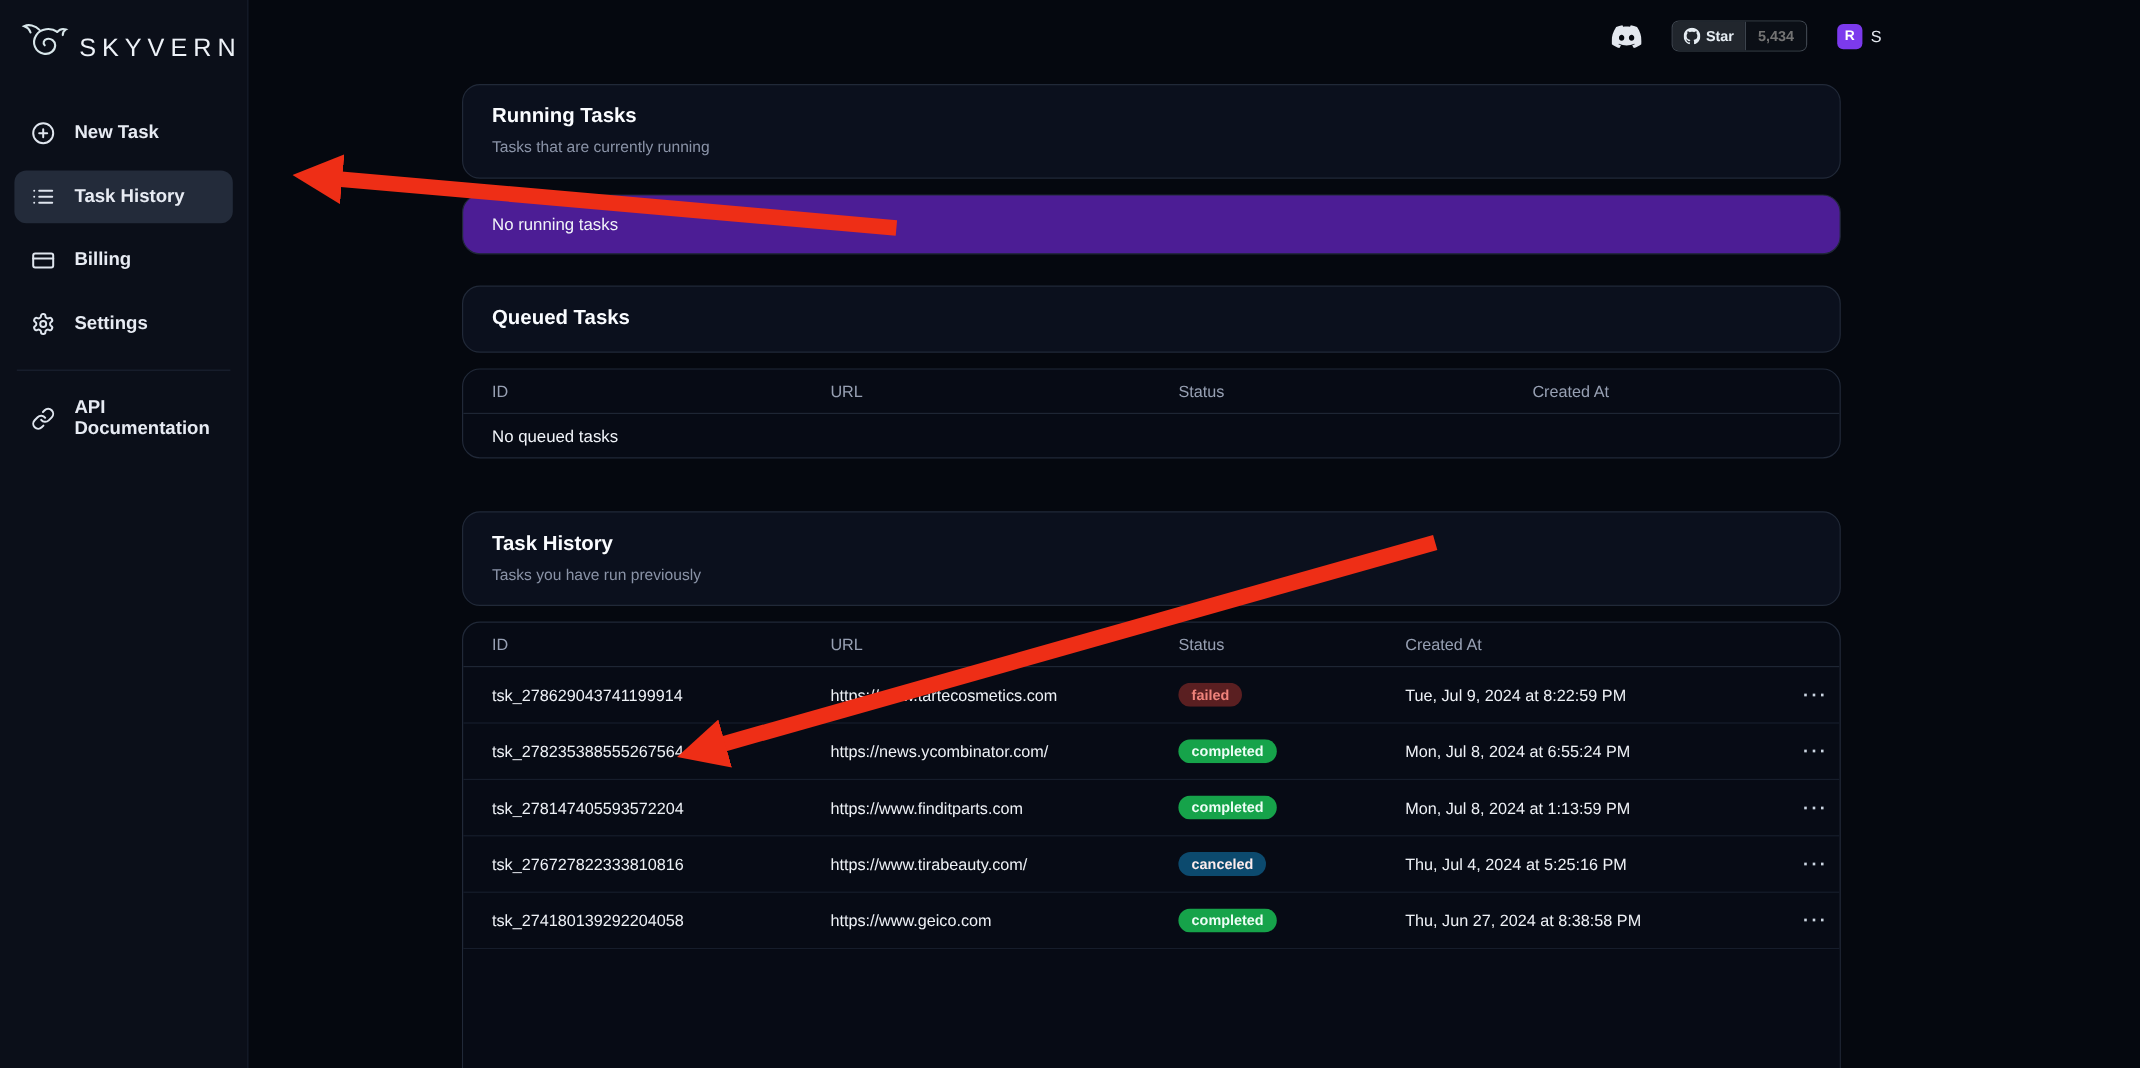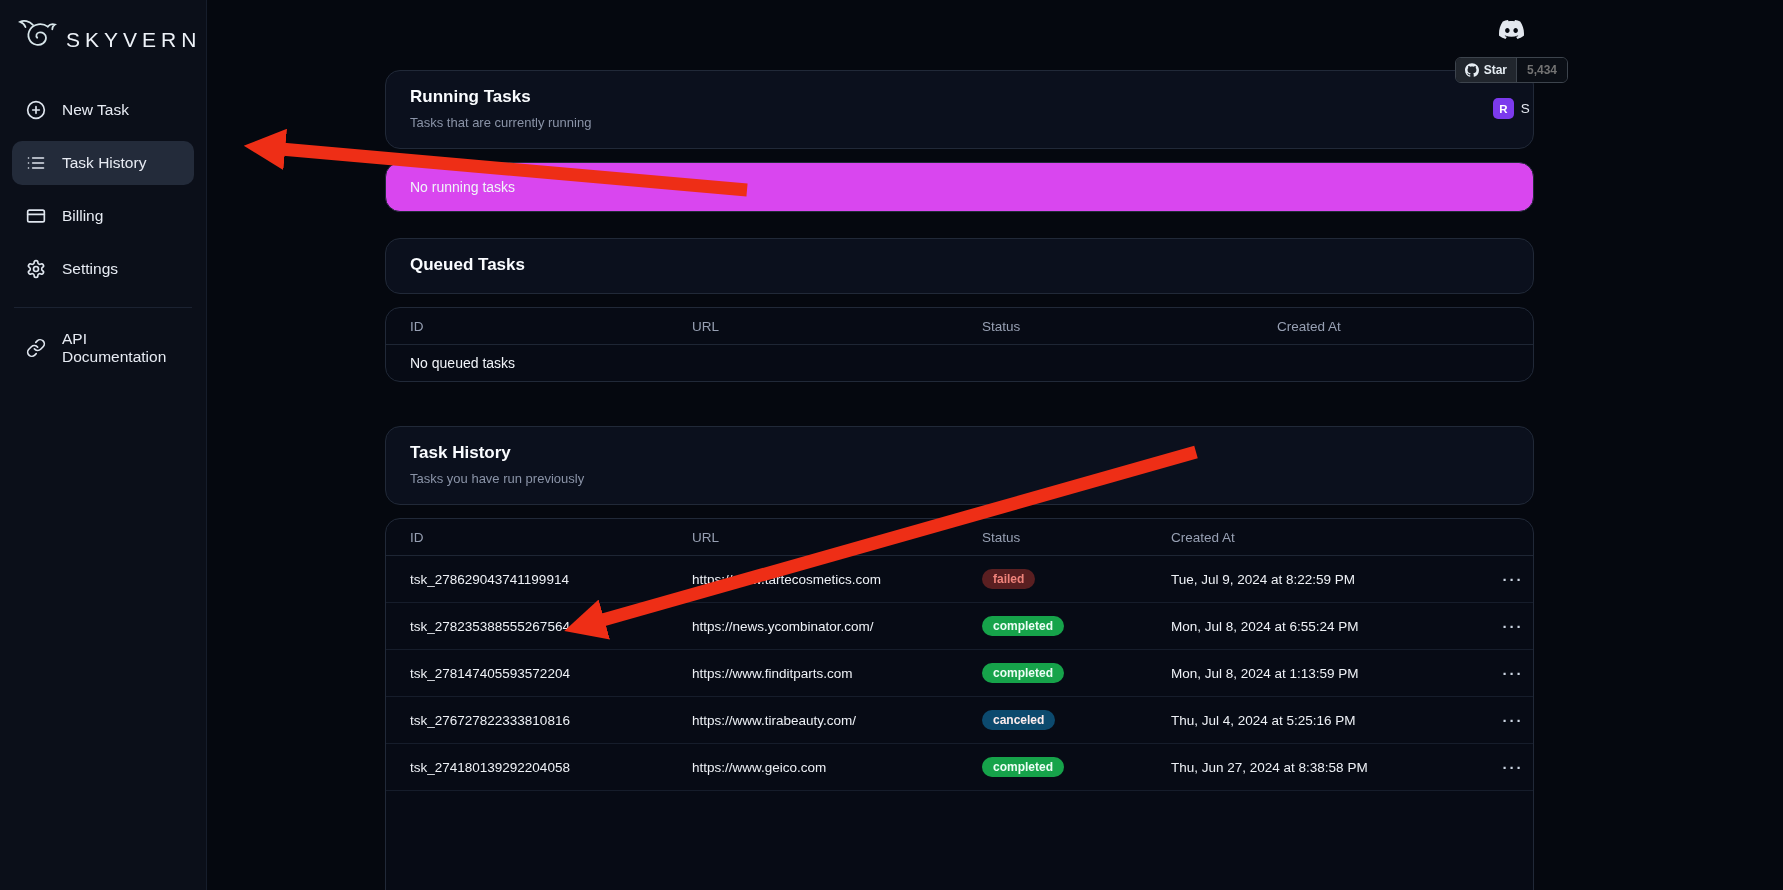--- a/index.html
+++ b/index.html
@@ -14,47 +14,47 @@
   .sidebar {
     position:absolute; left:0; top:0; width:207px; height:890px;
     background:#0b0f19; border-right:1px solid #161d2b;
     padding:10px 12px; z-index:2;
   }
   .logo-row { display:flex; align-items:center; gap:6px; padding:6px 6px 24px 6px; }
   .logo-text { font-size:21px; letter-spacing:5px; font-weight:400; color:#eef2f8; }
   .nav-item {
     display:flex; align-items:center; gap:16px; height:44px;
     padding:0 14px; border-radius:10px; margin-bottom:9px;
-    font-size:15.5px; font-weight:400; color:#e7ebf3; cursor:pointer;
+    font-size:15.5px; font-weight:700; color:#e7ebf3; cursor:pointer;
   }
   .nav-item svg { width:20px; height:20px; stroke:#dfe5ee; fill:none; stroke-width:2; stroke-linecap:round; stroke-linejoin:round; flex:none; }
   .nav-item.active { background:#232b3a; }
   .nav-item.demo { background:#eef1f6; color:#10141f; }
   .nav-item.demo svg { stroke:#10141f; }
   .side-divider { height:1px; background:#1b2231; margin:16px 2px 18px 2px; }
 
   
-  .topbar { position:absolute; top:17px; right:215px; display:flex; align-items:center; gap:15px; z-index:3;flex-direction:column; }
+  .topbar { position:absolute; top:17px; right:215px; display:flex; align-items:center; gap:25px; z-index:3; }
   .discord-btn { cursor:pointer; display:flex; }
   .discord-btn svg { width:25px; height:25px; fill:#e3e7ee; }
   .gh-widget { display:flex; align-items:stretch; height:26px; border:1px solid #3d444d; border-radius:6px; overflow:hidden; cursor:pointer; font-size:12px; font-weight:700; }
   .gh-left { display:flex; align-items:center; gap:5px; padding:0 9px; background:#21262d; color:#e6edf3; }
   .gh-left svg { width:14px; height:14px; fill:#e6edf3; }
   .gh-right { display:flex; align-items:center; padding:0 10px; background:#0b0f16; border-left:1px solid #3d444d; color:#737373; }
   .user-chip { display:flex; align-items:center; gap:7px; cursor:pointer; }
   .avatar { width:21px; height:21px; border-radius:5px; background:#7c3aed; color:#fff; font-size:11.5px; font-weight:700; display:flex; align-items:center; justify-content:center; }
   .user-label { font-size:13.5px; color:#e6eaf2; white-space:nowrap; }
 
   
   .content { position:absolute; left:362px; top:70px; width:1172px; z-index:1; }
   .panel { border:1px solid #212938; border-radius:15px; background:#0b101d;margin-left:23px; }
   .card-head { padding:16px 24px 18px 24px; }
   .card-title { font-size:17px; font-weight:700; color:#fafcff; }
   .card-sub { font-size:13px; color:#8a93a7; margin-top:8px; }
-  .empty-panel { margin-top:13px; padding:16px 24px; background:#d946ef; font-size:14px; font-weight:500; color:#f1f4f9; }
+  .empty-panel { margin-top:13px; padding:16px 24px; background:#4c1d95; font-size:14px; font-weight:500; color:#f1f4f9; }
   .table-panel { margin-top:13px; background:#070b15; overflow:hidden; }
   .block { margin-bottom:26px; }
   .block.gap-lg { margin-bottom:44px; }
 
   .t-head { display:grid; align-items:center; height:37px; color:#97a0b3; font-size:13.5px; border-bottom:1px solid #1e2634; }
   .t-row  { display:grid; align-items:center; height:47px; font-size:13.5px; color:#eef1f6; border-bottom:1px solid #161d2b; }
   .t-row:last-child { border-bottom:none; }
   .queue-grid { grid-template-columns:290px 290px 295px 1fr; }
   .hist-grid  { grid-template-columns:290px 290px 189px 1fr 56px; }
   .cell { padding-left:16px; white-space:nowrap; overflow:hidden; }

